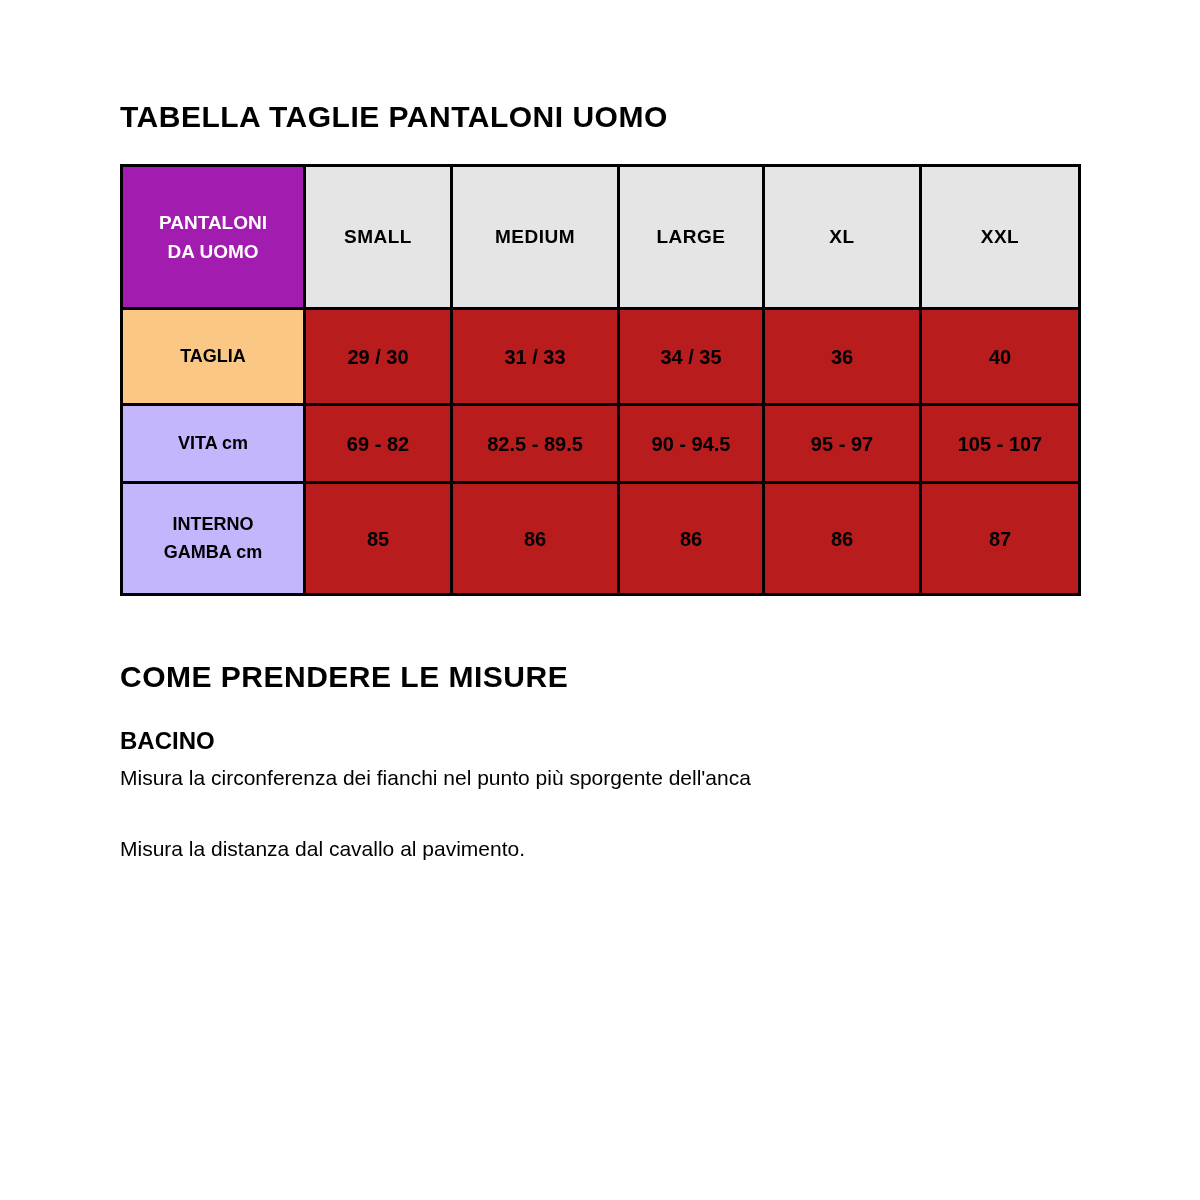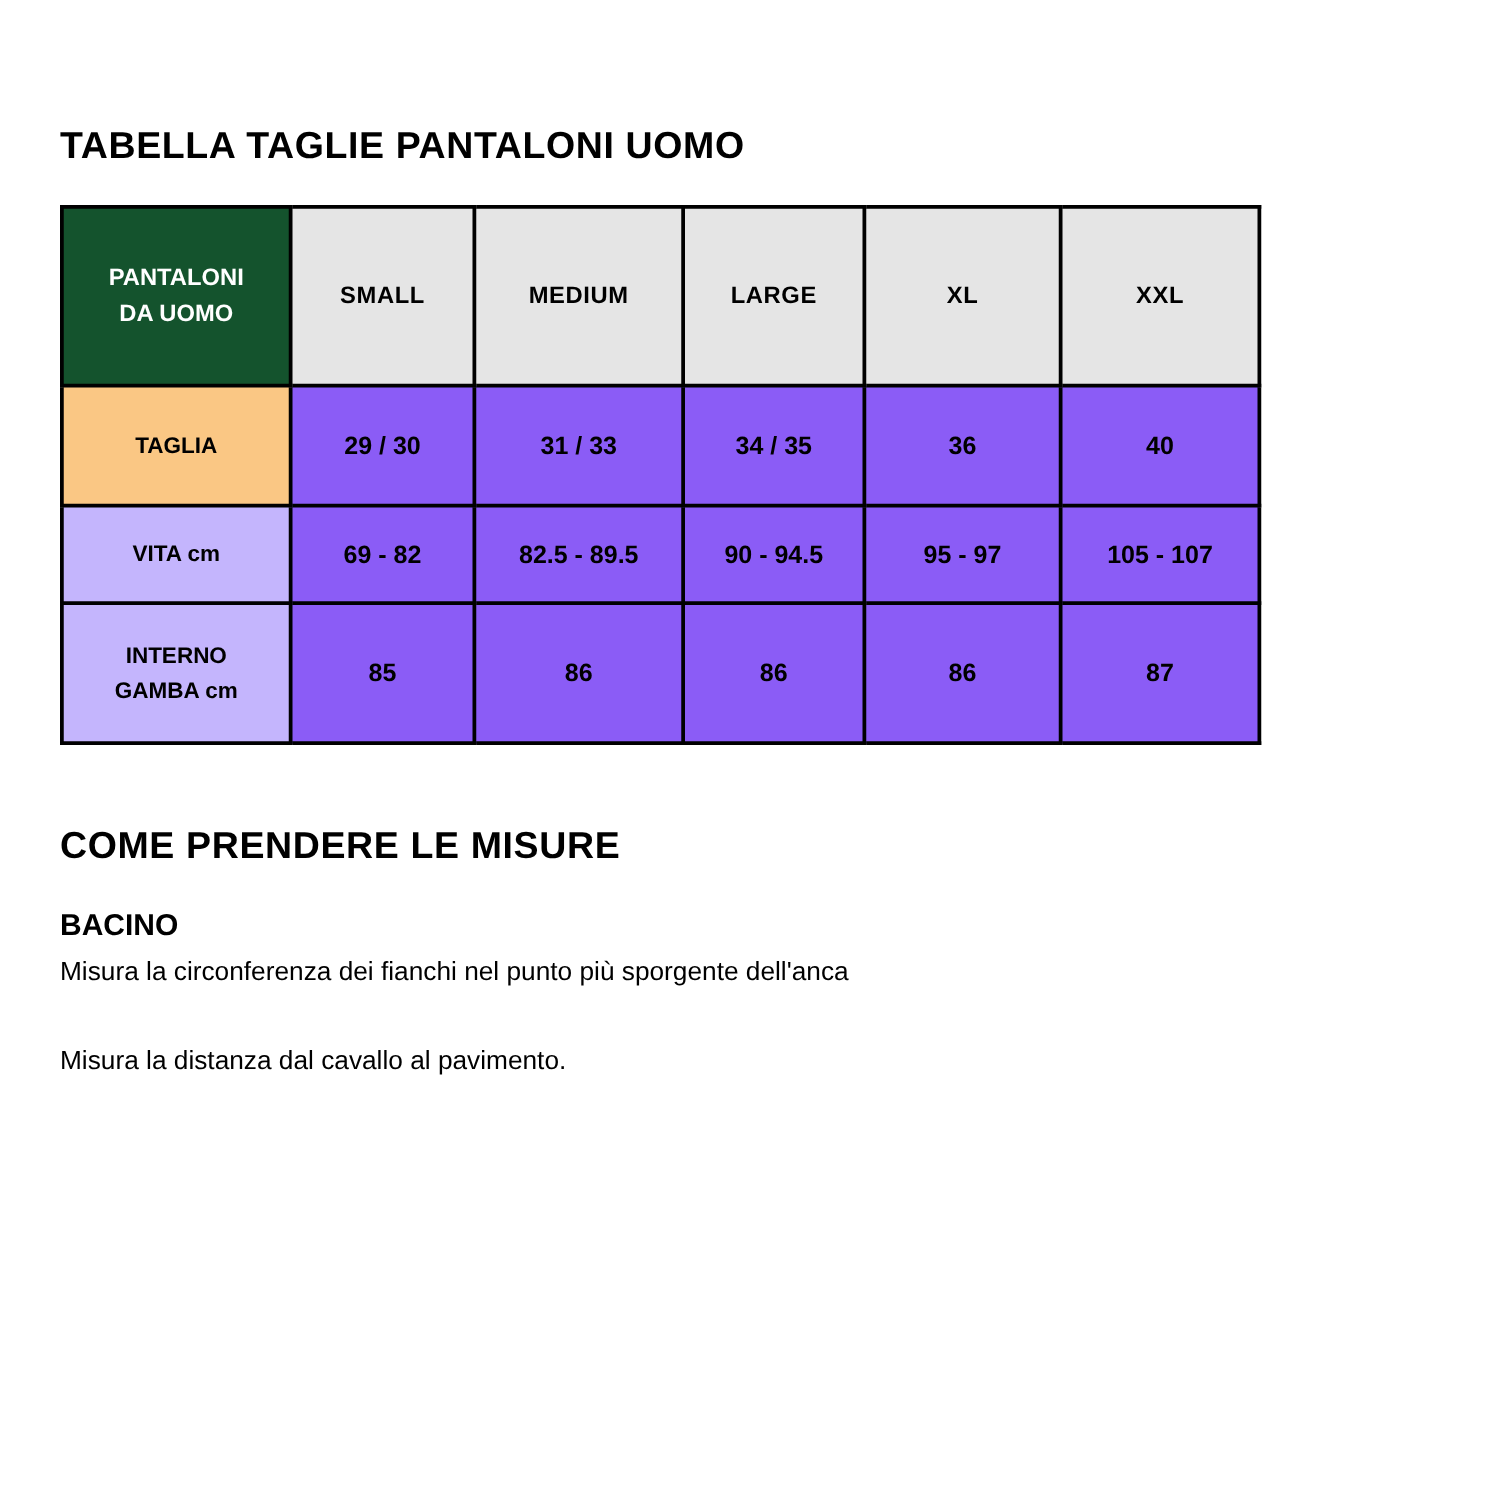--- a/index.html
+++ b/index.html
@@ -11,21 +11,21 @@
     font-family: "Liberation Sans", "DejaVu Sans", sans-serif;
     color: #000000;
   }
   .page {
     position: relative;
     width: 1200px;
     height: 1200px;
     overflow: hidden;
   }
   .content {
-    margin-left: 48px;
+    margin-left: 120px;
     width: 958px;
   }
   .page-title {
     margin: 0;
     padding-top: 100px;
     font-size: 30px;
     font-weight: bold;
     letter-spacing: 0.5px;
     line-height: 1.1;
   }
@@ -35,21 +35,21 @@
     table-layout: fixed;
     width: 958px;
   }
   table.size-table td, table.size-table th {
     border: 3px solid #000000;
     text-align: center;
     vertical-align: middle;
     font-weight: bold;
   }
   .corner-cell {
-    background: #14532d;
+    background: #a21caf;
     color: #ffffff;
     font-size: 19px;
     line-height: 1.55;
     padding: 0 28px;
   }
   .col-header {
     background: #e5e5e5;
     font-size: 19px;
     letter-spacing: 0.5px;
     padding: 0 10px;
@@ -59,21 +59,21 @@
     line-height: 1.55;
     padding: 0 28px;
   }
   .row-label.accent {
     background: #FAC784;
   }
   .row-label.soft {
     background: #c4b5fd;
   }
   .value-cell {
-    background: #8b5cf6;
+    background: #b91c1c;
     font-size: 20px;
     line-height: 1.4;
     padding: 0 20px;
   }
   tr.r-header  { height: 143px; }
   tr.r-taglia  { height: 96px; }
   tr.r-vita    { height: 78px; }
   tr.r-bacino  { height: 110px; }
   tr.r-interno { height: 112px; }
   .guide-title {

